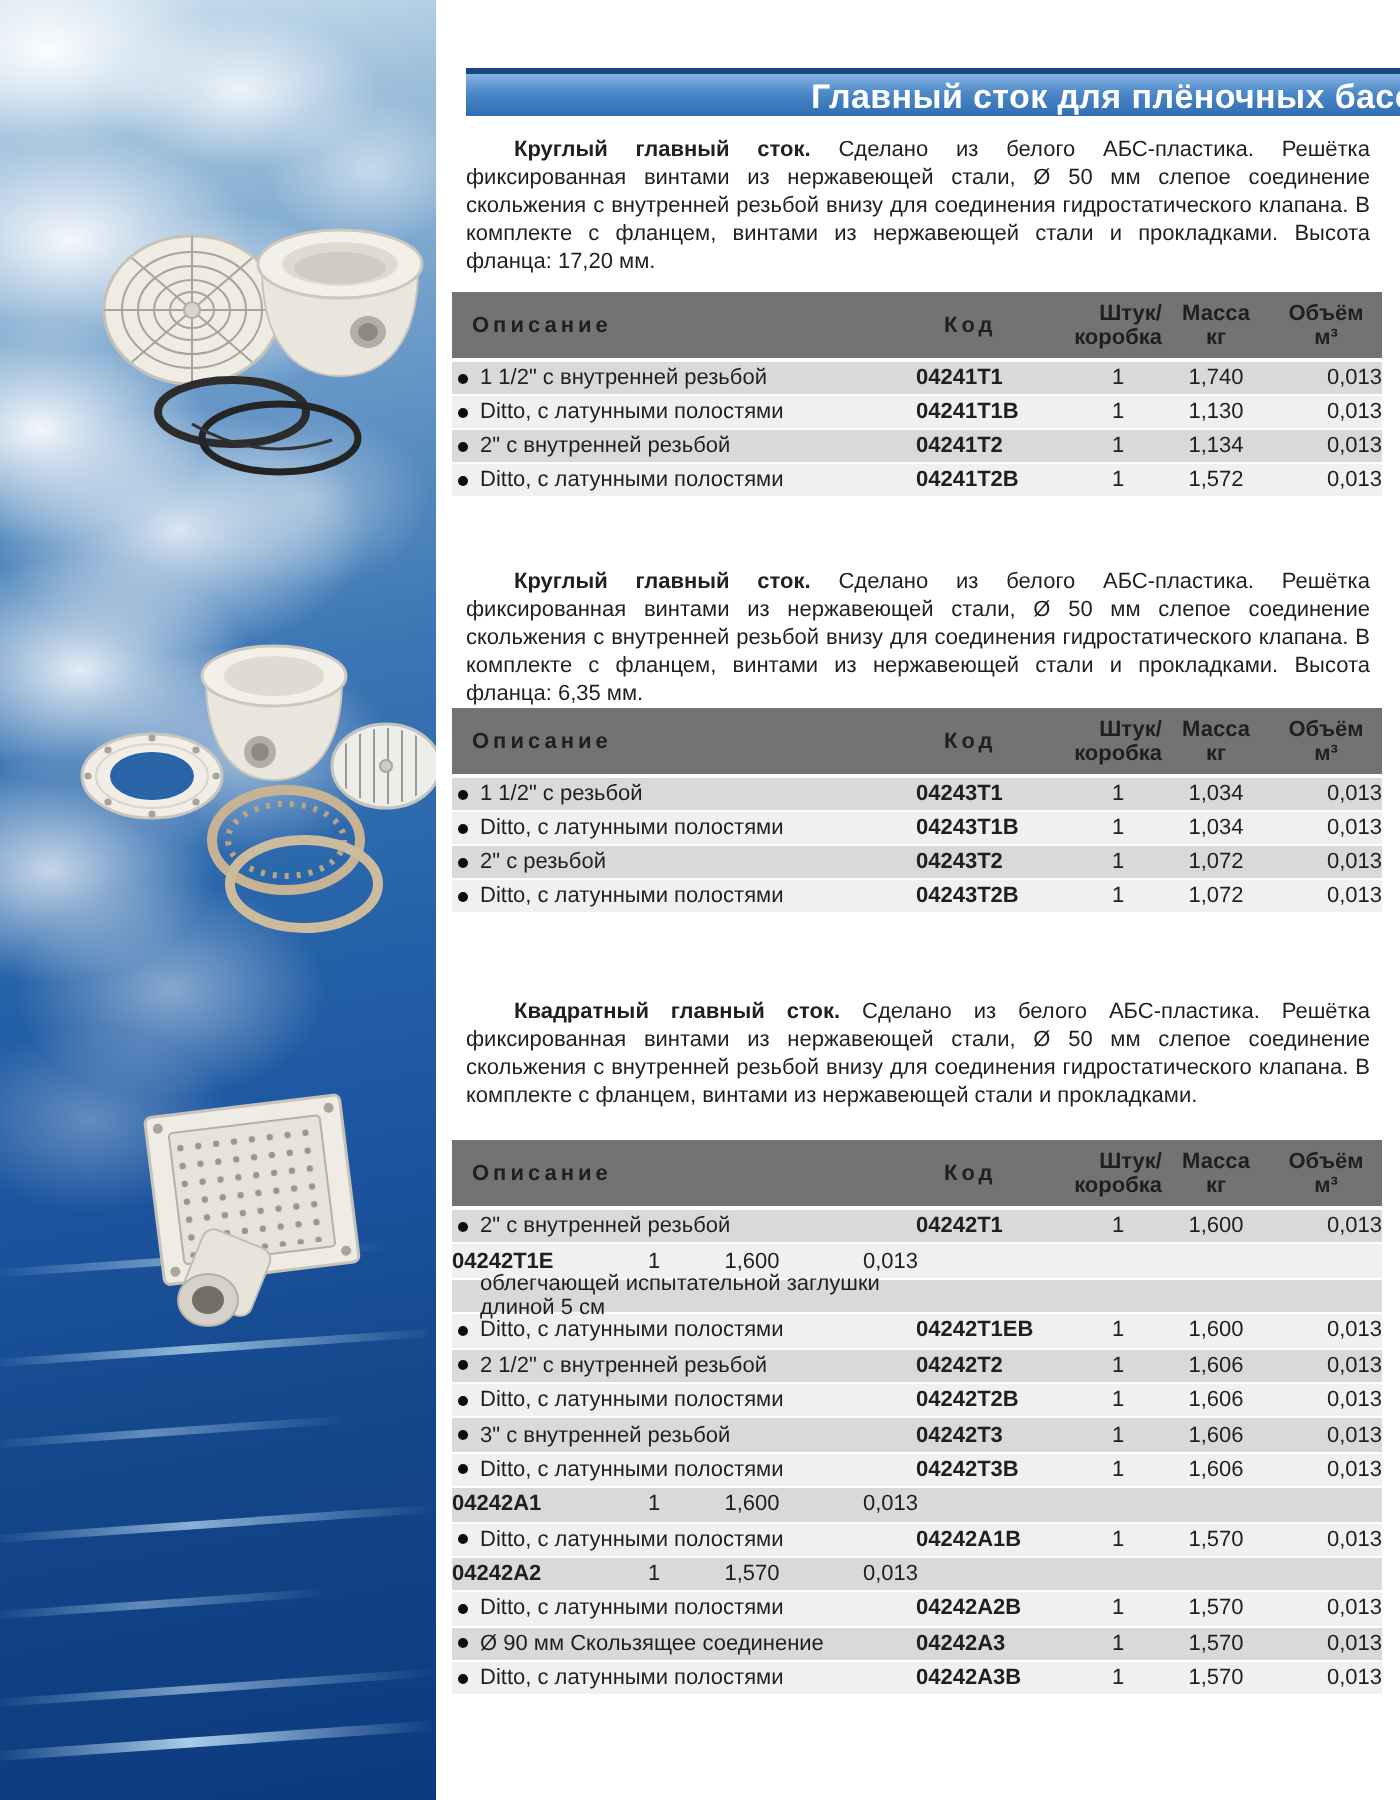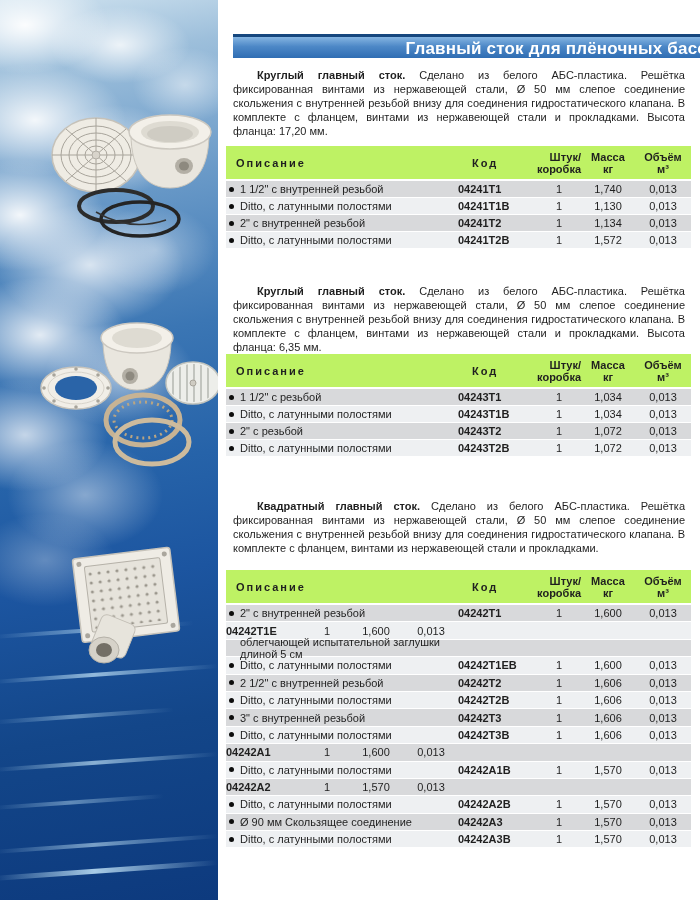--- a/index.html
+++ b/index.html
@@ -34,39 +34,39 @@
   .titlebar{position:absolute;left:7px;top:34px;width:526px;height:24px;
     background:linear-gradient(180deg,#85b5e2 0%,#4d88c7 45%,#2f6db3 100%);
     border-top:3px solid #16477e;color:#fff;font-size:17px;font-weight:bold;
     line-height:24px;padding-left:6px;box-sizing:border-box;letter-spacing:.2px;text-align:right;}
   .intro{position:absolute;left:7px;width:452px;font-size:11px;line-height:14px;
     text-align:justify;margin:0;}
   .intro b{font-weight:bold;padding-left:24px;}
   .sec1{top:68px;} .sec2{top:284px;} .sec3{top:499px;}
   .ptable{position:absolute;left:0;width:465px;}
   .t1{top:146px;} .t2{top:354px;} .t3{top:570px;}
-  .thead{display:flex;align-items:center;background:#bef264;height:33px;font-size:11px;
+  .thead{display:flex;align-items:center;background:#737373;height:33px;font-size:11px;
     font-weight:bold;line-height:12px;}
   .h-desc{flex:1;padding-left:10px;letter-spacing:2px;box-sizing:border-box;}
   .h-code{width:79px;padding-left:14px;letter-spacing:2px;box-sizing:border-box;}
   .h-qty{width:44px;text-align:right;white-space:pre-line;}
   .h-mass{width:54px;text-align:center;white-space:pre-line;}
   .h-vol{width:56px;text-align:center;white-space:pre-line;}
   .trows{margin-top:1px;}
   .trow{display:flex;align-items:center;height:16px;border-top:1px solid #fff;font-size:11px;}
   .t3 .trow{height:16.4px;}
   .trow:nth-of-type(odd){background:#d8d9db;}
   .trow:nth-of-type(even){background:#eef0f2;}
   .c-desc{flex:1;display:flex;align-items:center;padding-left:3px;box-sizing:border-box;}
   .bullet{width:5px;height:5px;border-radius:50%;background:#0d0d0d;margin-right:6px;flex:0 0 auto;}
   .trow.cont .bullet{visibility:hidden;}
   .c-code{width:79px;font-weight:bold;}
   .c-qty{width:44px;text-align:center;}
   .c-mass{width:54px;text-align:center;}
-  .c-vol{width:56px;text-align:center;}
+  .c-vol{width:56px;text-align:right;}
 </style>
 </head>
 <body>
 
 <div class="water">
   <div class="foam"></div>
 
   <div>
     <div class="streak" style="top:628px;width:200px;opacity:.55"></div>
     <div class="streak" style="top:672px;width:224px;opacity:.8"></div>

